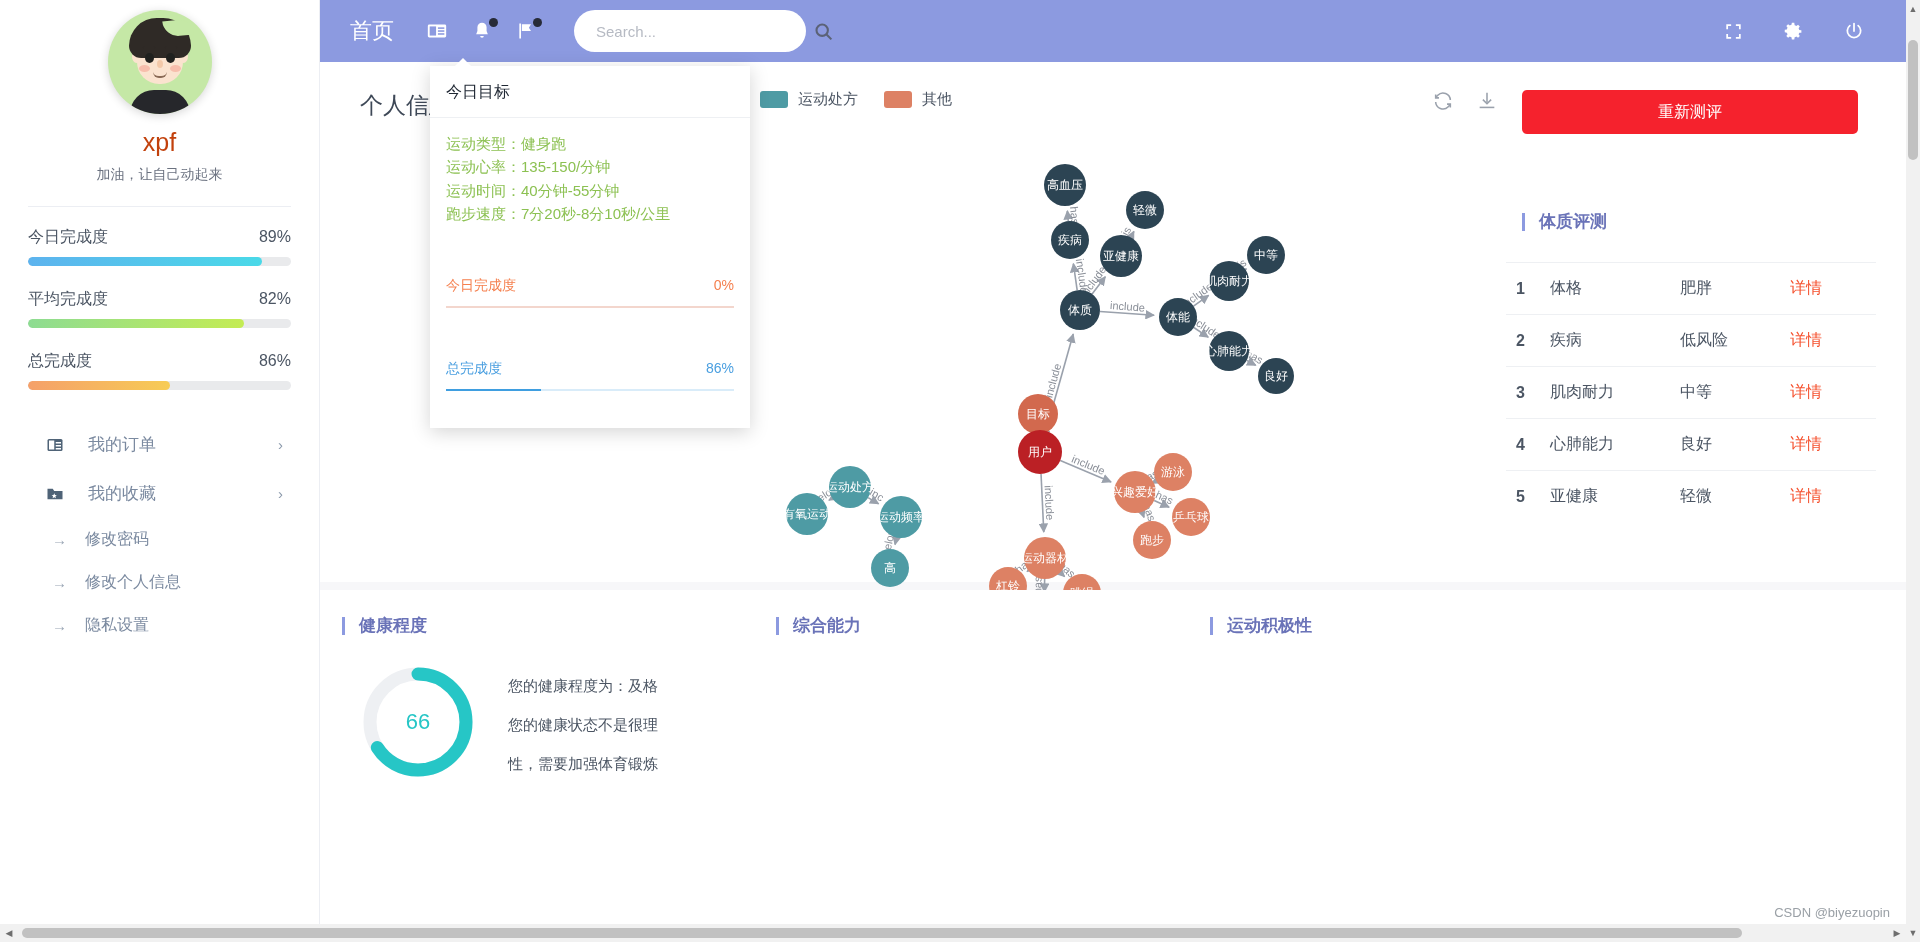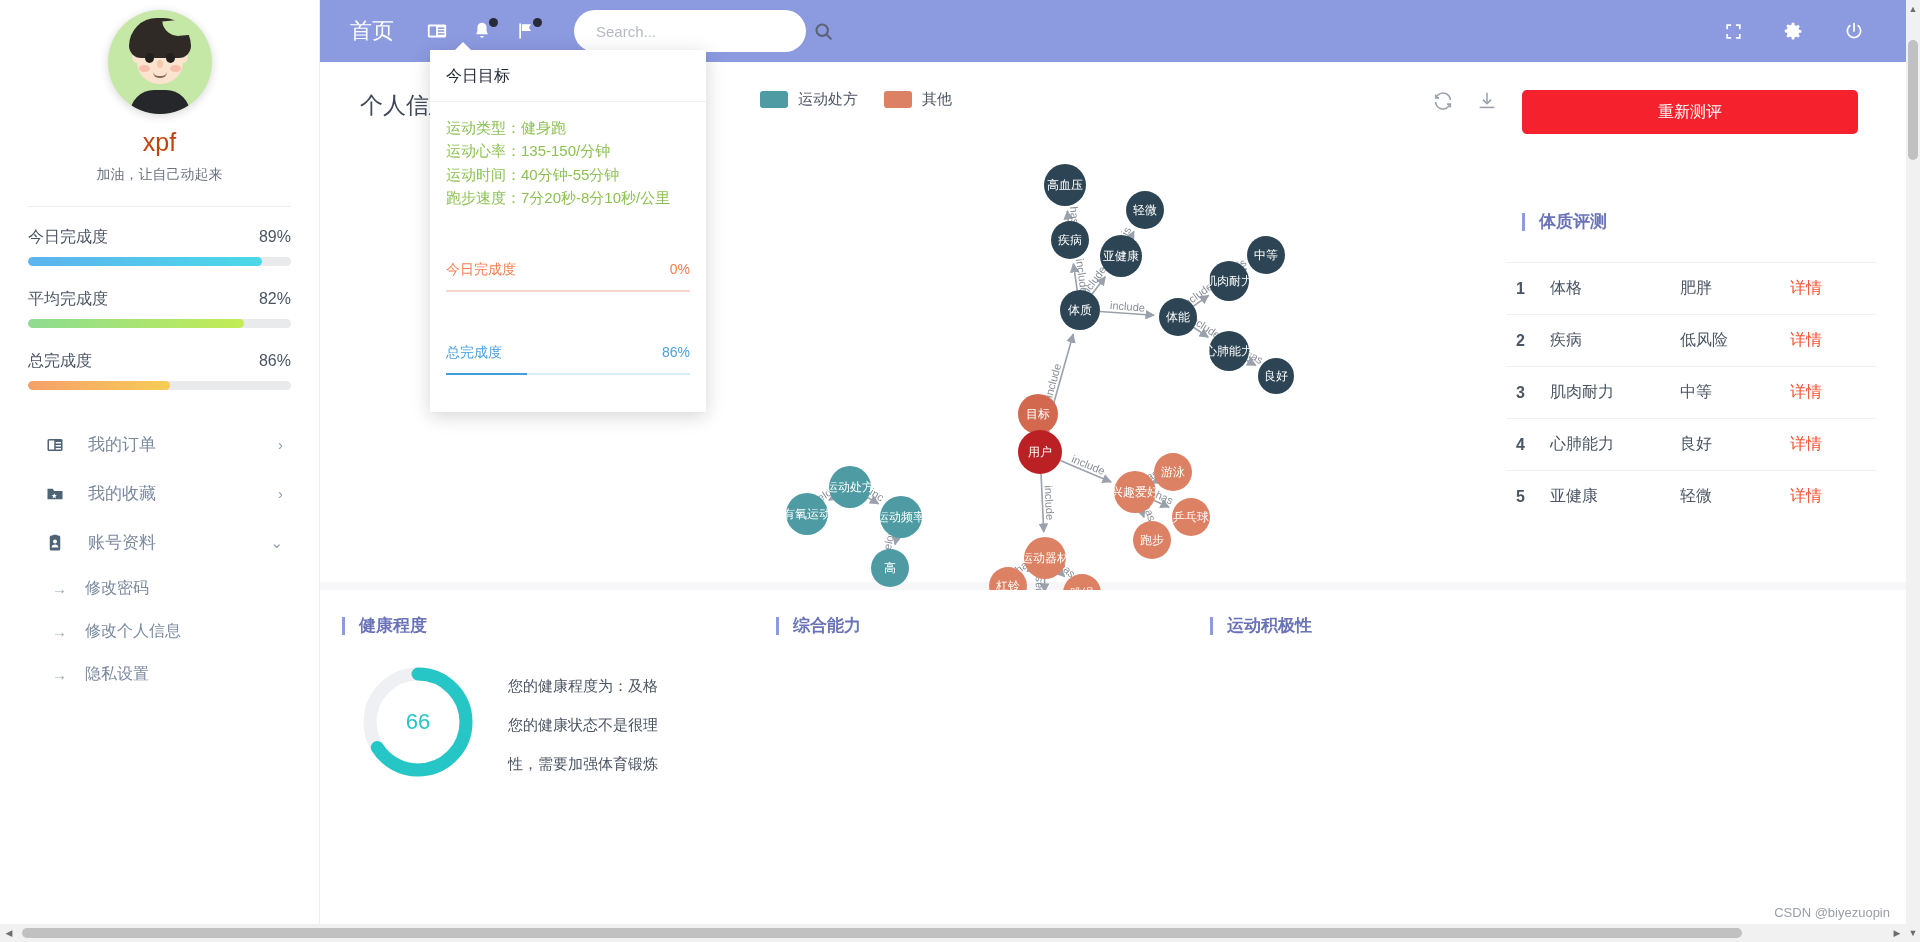--- a/index.html
+++ b/index.html
@@ -193,21 +193,21 @@
   .vscroll .arrow-up{ top:0;} .vscroll .arrow-dn{ bottom:0;}
   .hscroll { position:absolute; left:0; bottom:0; height:18px; width:1906px; background:#f1f1f1; }
   .hscroll .thumb { position:absolute; top:4px; left:22px; height:10px; width:1720px; background:#c1c1c1; border-radius:5px;}
   .hscroll .arrow-l, .hscroll .arrow-r { position:absolute; top:0; height:18px; width:18px; display:flex;align-items:center;justify-content:center; color:#6e6e6e; font-size:9px;}
   .hscroll .arrow-l{left:0;} .hscroll .arrow-r{right:0;}
 
   .watermark { position:absolute; right: 30px; bottom: 22px; color:#9aa0a6; font-size: 13px; }
 
   
   .popup {
-    position:absolute; left: 430px; top: 50px; width: 276px; height: 362px;
+    position:absolute; left: 430px; top: 66px; width: 320px; height: 362px;
     background:#fff; box-shadow: 0 4px 18px rgba(0,0,0,.17);
     z-index: 40;
   }
   .popup:before{
     content:""; position:absolute; left: 24px; top:-8px;
     border-left: 9px solid transparent; border-right: 9px solid transparent;
     border-bottom: 9px solid #fff;
   }
   .popup-title { padding: 16px 18px 14px 16px; font-size: 16px; color:#1f2733; border-bottom:1px solid #eef0f3; }
   .popup-body { padding: 14px 16px 0 16px; }
@@ -311,32 +311,20 @@
         <span class="ic">
           <svg width="18" height="18" viewBox="0 0 24 24" fill="#4f6377">
               <path d="M2 5h7l2 3h11v11H2z"></path>
               <path d="M11 11l1 2.3 2.5.2-1.9 1.6.6 2.4-2.2-1.3-2.2 1.3.6-2.4L7.5 13.5l2.5-.2z" fill="#fff"></path>
             </svg>
         </span>
         <span class="nlabel">我的收藏</span>
         <span class="chev">›</span>
       </div>
 
-      <div class="nav-item">
-        <span class="ic">
-          <svg width="18" height="18" viewBox="0 0 24 24" fill="#4f6377">
-              <rect x="5" y="2" width="14" height="20" rx="2"></rect>
-              <rect x="9" y="1" width="6" height="3" rx="1" fill="#4f6377"></rect>
-              <circle cx="12" cy="10" r="2.6" fill="#fff"></circle>
-              <path d="M7.5 18c0-2.6 2-4 4.5-4s4.5 1.4 4.5 4z" fill="#fff"></path>
-            </svg>
-        </span>
-        <span class="nlabel">账号资料</span>
-        <span class="chev">⌄</span>
-      </div>
 
       <div class="sub-item">
         <span class="arr">→</span>
         <span>修改密码</span>
       </div>
       <div class="sub-item">
         <span class="arr">→</span>
         <span>修改个人信息</span>
       </div>
       <div class="sub-item">

